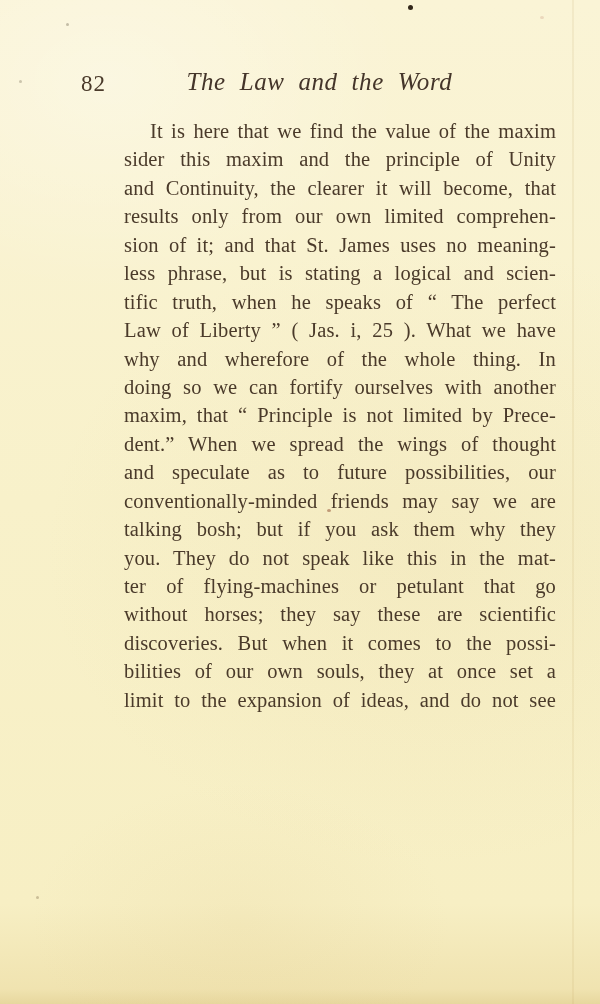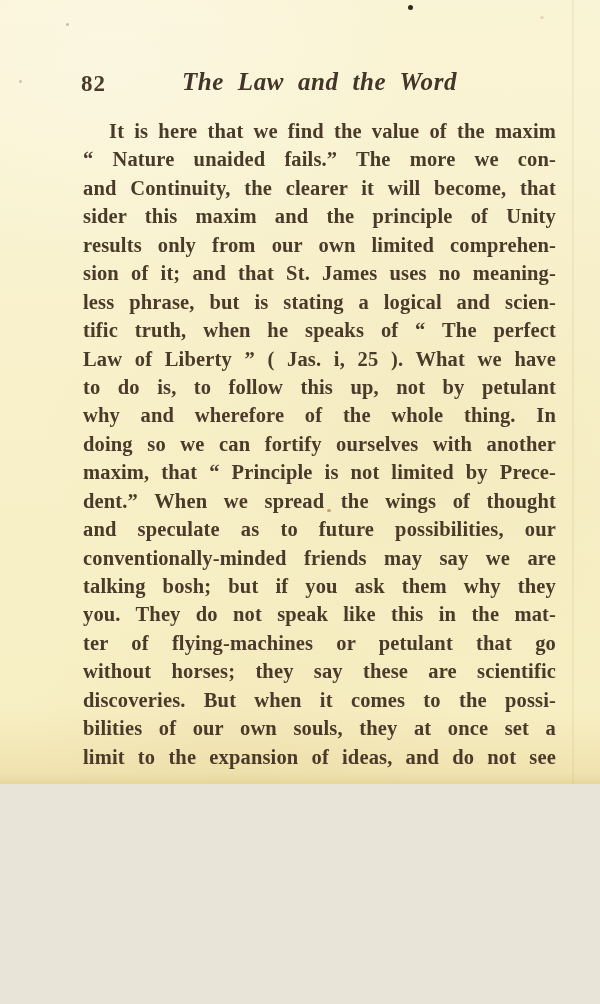--- a/index.html
+++ b/index.html
@@ -1,29 +1,28 @@
 <!DOCTYPE html>
 <html><head>
 <meta charset="utf-8">
 <style>
   html, body { margin: 0; padding: 0; background: #e8e4d8; }
 
   .page {
     position: relative;
     width: 600px;
-    height: 784px;
+    height: 1004px;
     overflow: hidden;
     font-family: "Liberation Serif", "DejaVu Serif", serif;
     color: #4a3a2a;
     background:
       radial-gradient(ellipse 420px 300px at 18% 8%, rgba(255,255,255,0.30), rgba(255,255,255,0) 70%),
       radial-gradient(ellipse 520px 420px at 72% 55%, rgba(210,182,118,0.10), rgba(210,182,118,0) 75%),
       radial-gradient(ellipse 300px 200px at 40% 92%, rgba(224,200,140,0.14), rgba(224,200,140,0) 70%),
       linear-gradient(180deg, #faf4d6 0%, #f8f1ca 50%, #f7efc4 90%, #f0e3b0 98.5%, #e7d79e 100%);
-    font-weight: bold;
   }
 
   .header {
     position: absolute;
     left: 83px;
     top: 68px;
     width: 473px;
     height: 32px;
   }
   .page-number {
@@ -51,20 +50,21 @@
   }
   .line {
     height: 28.45px;
     line-height: 28.45px;
     font-size: 20.5px;
     letter-spacing: 0.15px;
     word-spacing: 1px;
     text-align: justify;
     text-align-last: justify;
     overflow: hidden;
+    margin-left: 41px;
   }
   .line.indent { padding-left: 26px; }
 
   .speck { position: absolute; border-radius: 50%; }
   .speck-1 { left: 408px; top: 5px;   width: 5px; height: 5px; background: #32271a; }
   .speck-2 { left: 66px;  top: 23px;  width: 3px; height: 3px; background: rgba(95,84,60,0.35); }
   .speck-3 { left: 19px;  top: 80px;  width: 3px; height: 3px; background: rgba(95,84,60,0.30); }
   .speck-4 { left: 327px; top: 509px; width: 4px; height: 3px; background: rgba(150,86,56,0.55); }
   .speck-5 { left: 36px;  top: 896px; width: 3px; height: 3px; background: rgba(120,100,70,0.35); }
   .speck-6 { left: 540px; top: 16px;  width: 4px; height: 3px; background: rgba(190,130,110,0.25); }
@@ -91,29 +91,27 @@
   <span class="speck speck-6"></span>
   <span class="edge-streak"></span>
 
   <div class="header">
     <span class="page-number">82</span>
     <span class="running-title">The Law and the Word</span>
   </div>
 
   <div class="text-block">
       <div class="line indent">It is here that we find the value of the maxim</div>
-      <div class="line">“ Nature unaided fails.”  The more we con-</div>
+      <div class="line">sider this maxim and the principle of Unity</div>
       <div class="line">and Continuity, the clearer it will become, that</div>
-      <div class="line">sider this maxim and the principle of Unity</div>
       <div class="line">results only from our own limited comprehen-</div>
       <div class="line">sion of it; and that St. James uses no meaning-</div>
       <div class="line">less phrase, but is stating a logical and scien-</div>
       <div class="line">tific truth, when he speaks of “ The perfect</div>
       <div class="line">Law of Liberty ” ( Jas. i, 25 ).  What we have</div>
-      <div class="line">to do is, to follow this up, not by petulant</div>
       <div class="line">why and wherefore of the whole thing.  In</div>
       <div class="line">doing so we can fortify ourselves with another</div>
       <div class="line">maxim, that “ Principle is not limited by Prece-</div>
       <div class="line">dent.”  When we spread the wings of thought</div>
       <div class="line">and speculate as to future possibilities, our</div>
       <div class="line">conventionally-minded friends may say we are</div>
       <div class="line">talking bosh; but if you ask them why they</div>
       <div class="line">you.  They do not speak like this in the mat-</div>
       <div class="line">ter of flying-machines or petulant that go</div>
       <div class="line">without horses; they say these are scientific</div>

